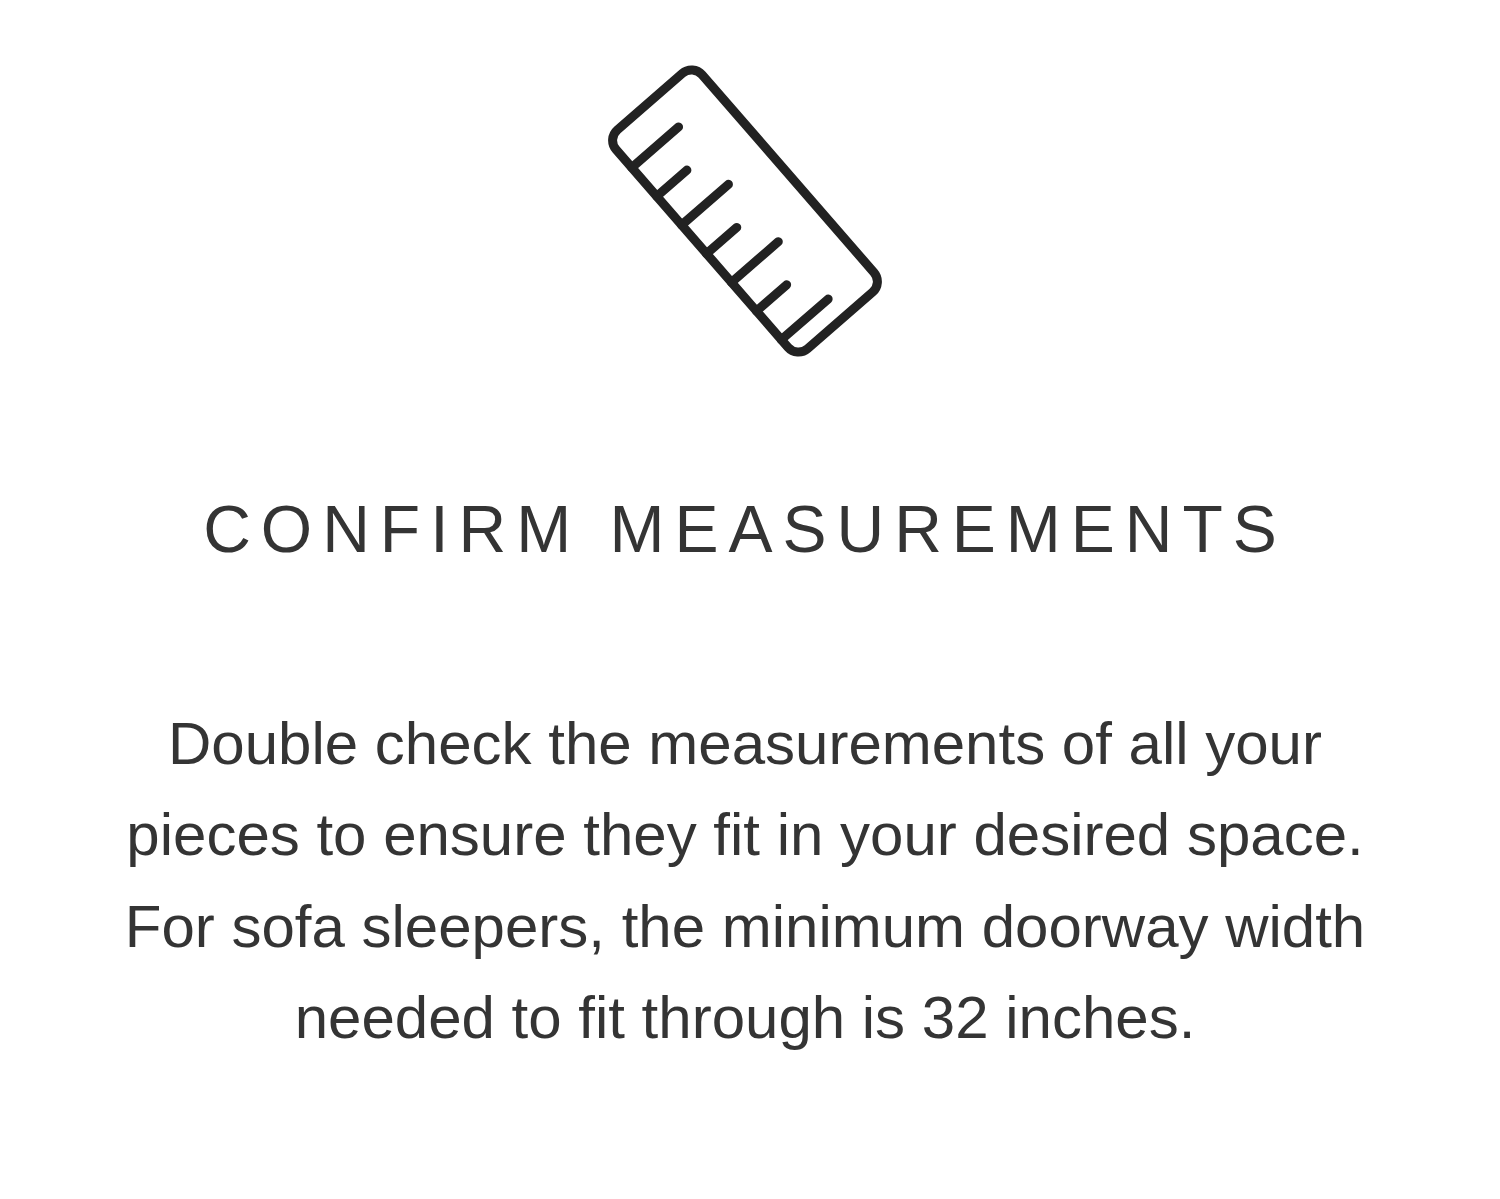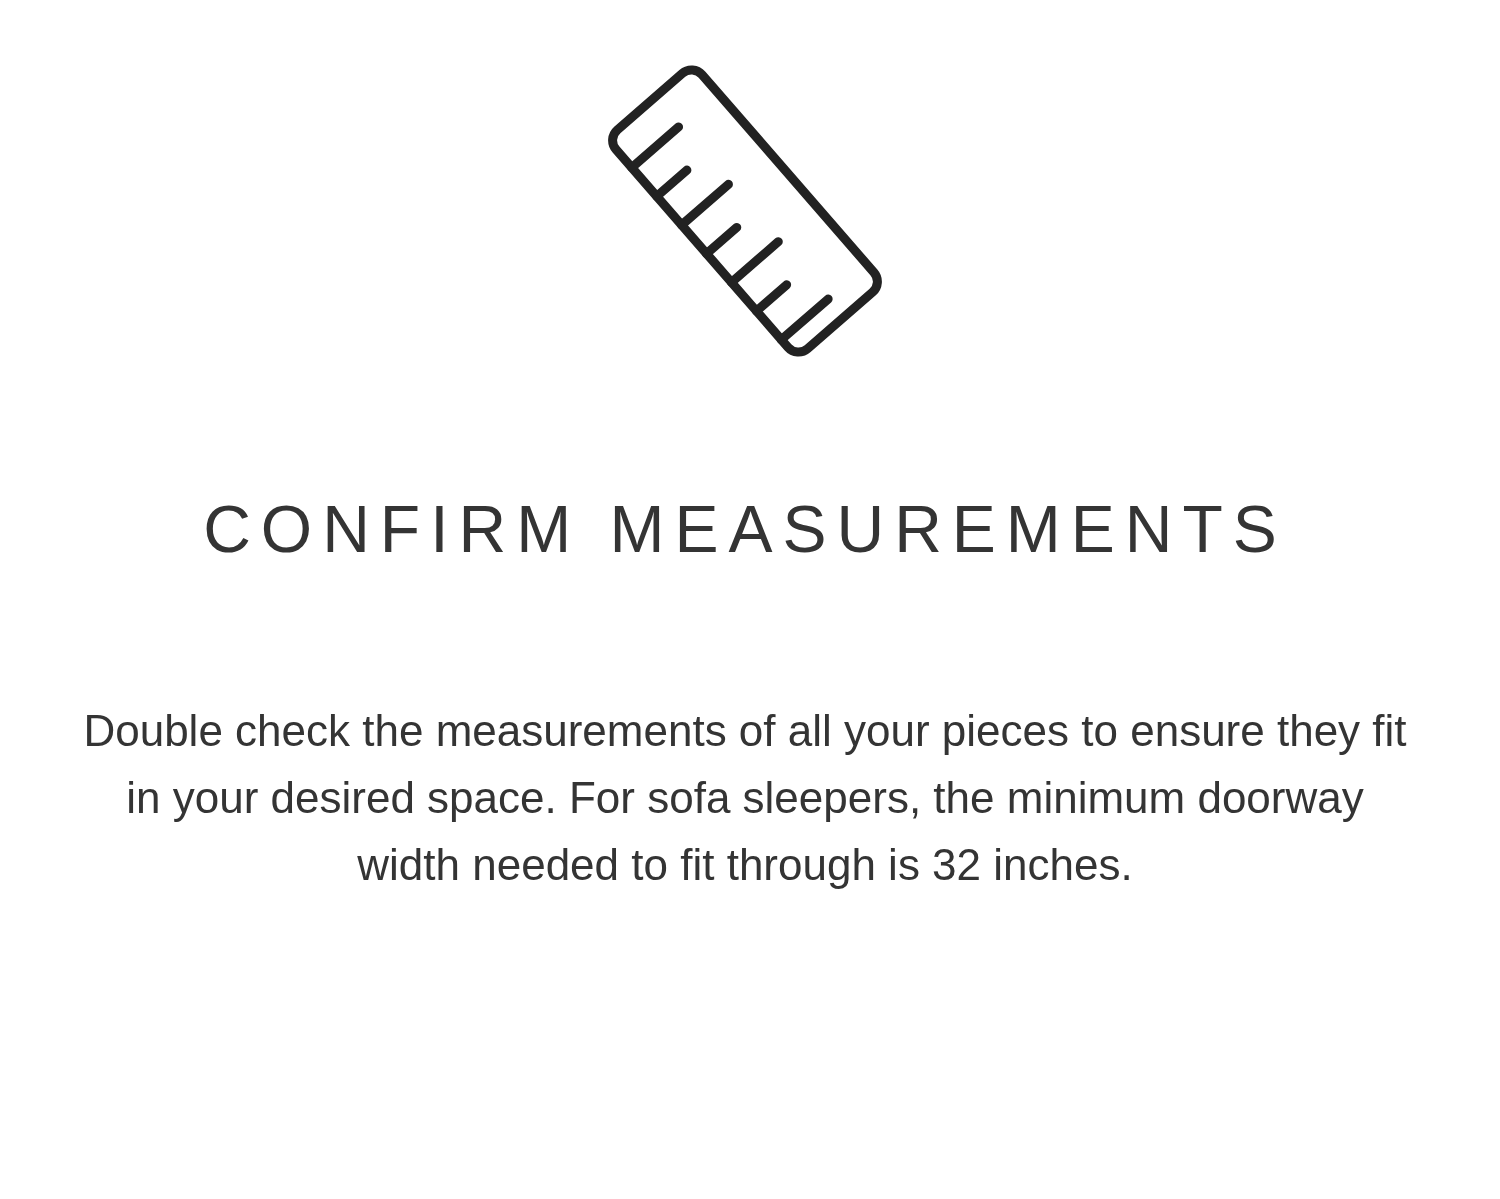--- a/index.html
+++ b/index.html
@@ -40,21 +40,21 @@
     font-size: 66px;
     line-height: 1;
     letter-spacing: 10px;
     font-weight: 400;
     color: #343434;
     text-align: center;
     white-space: nowrap;
   }
   .body-copy {
     margin-top: 92px;
-    font-size: 44px;
+    font-size: 60px;
     line-height: 1.52;
     font-weight: 400;
     color: #343434;
     text-align: center;
     max-width: 1330px;
   }
 </style>
 </head>
 <body>
 

